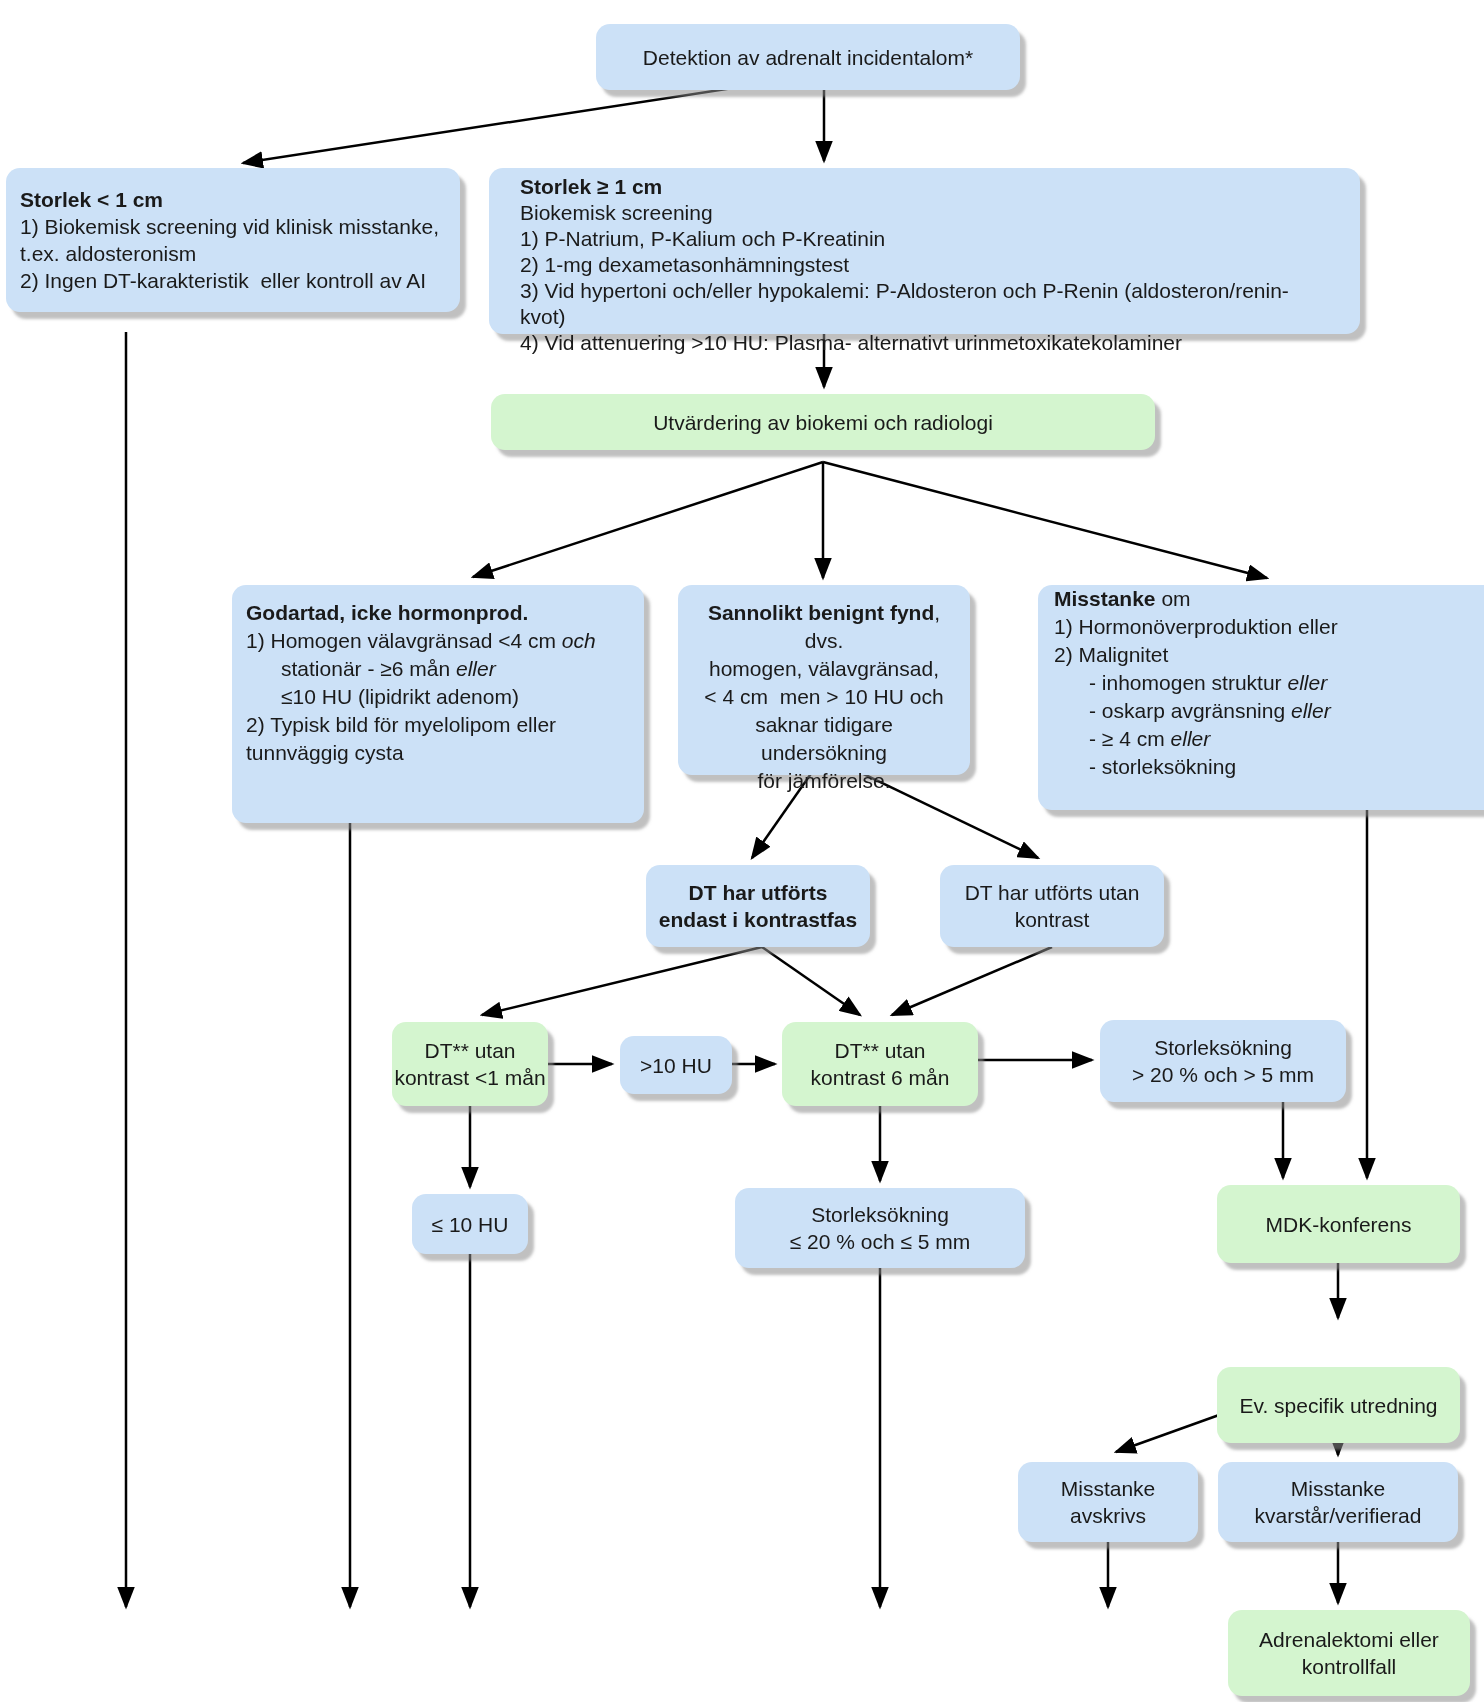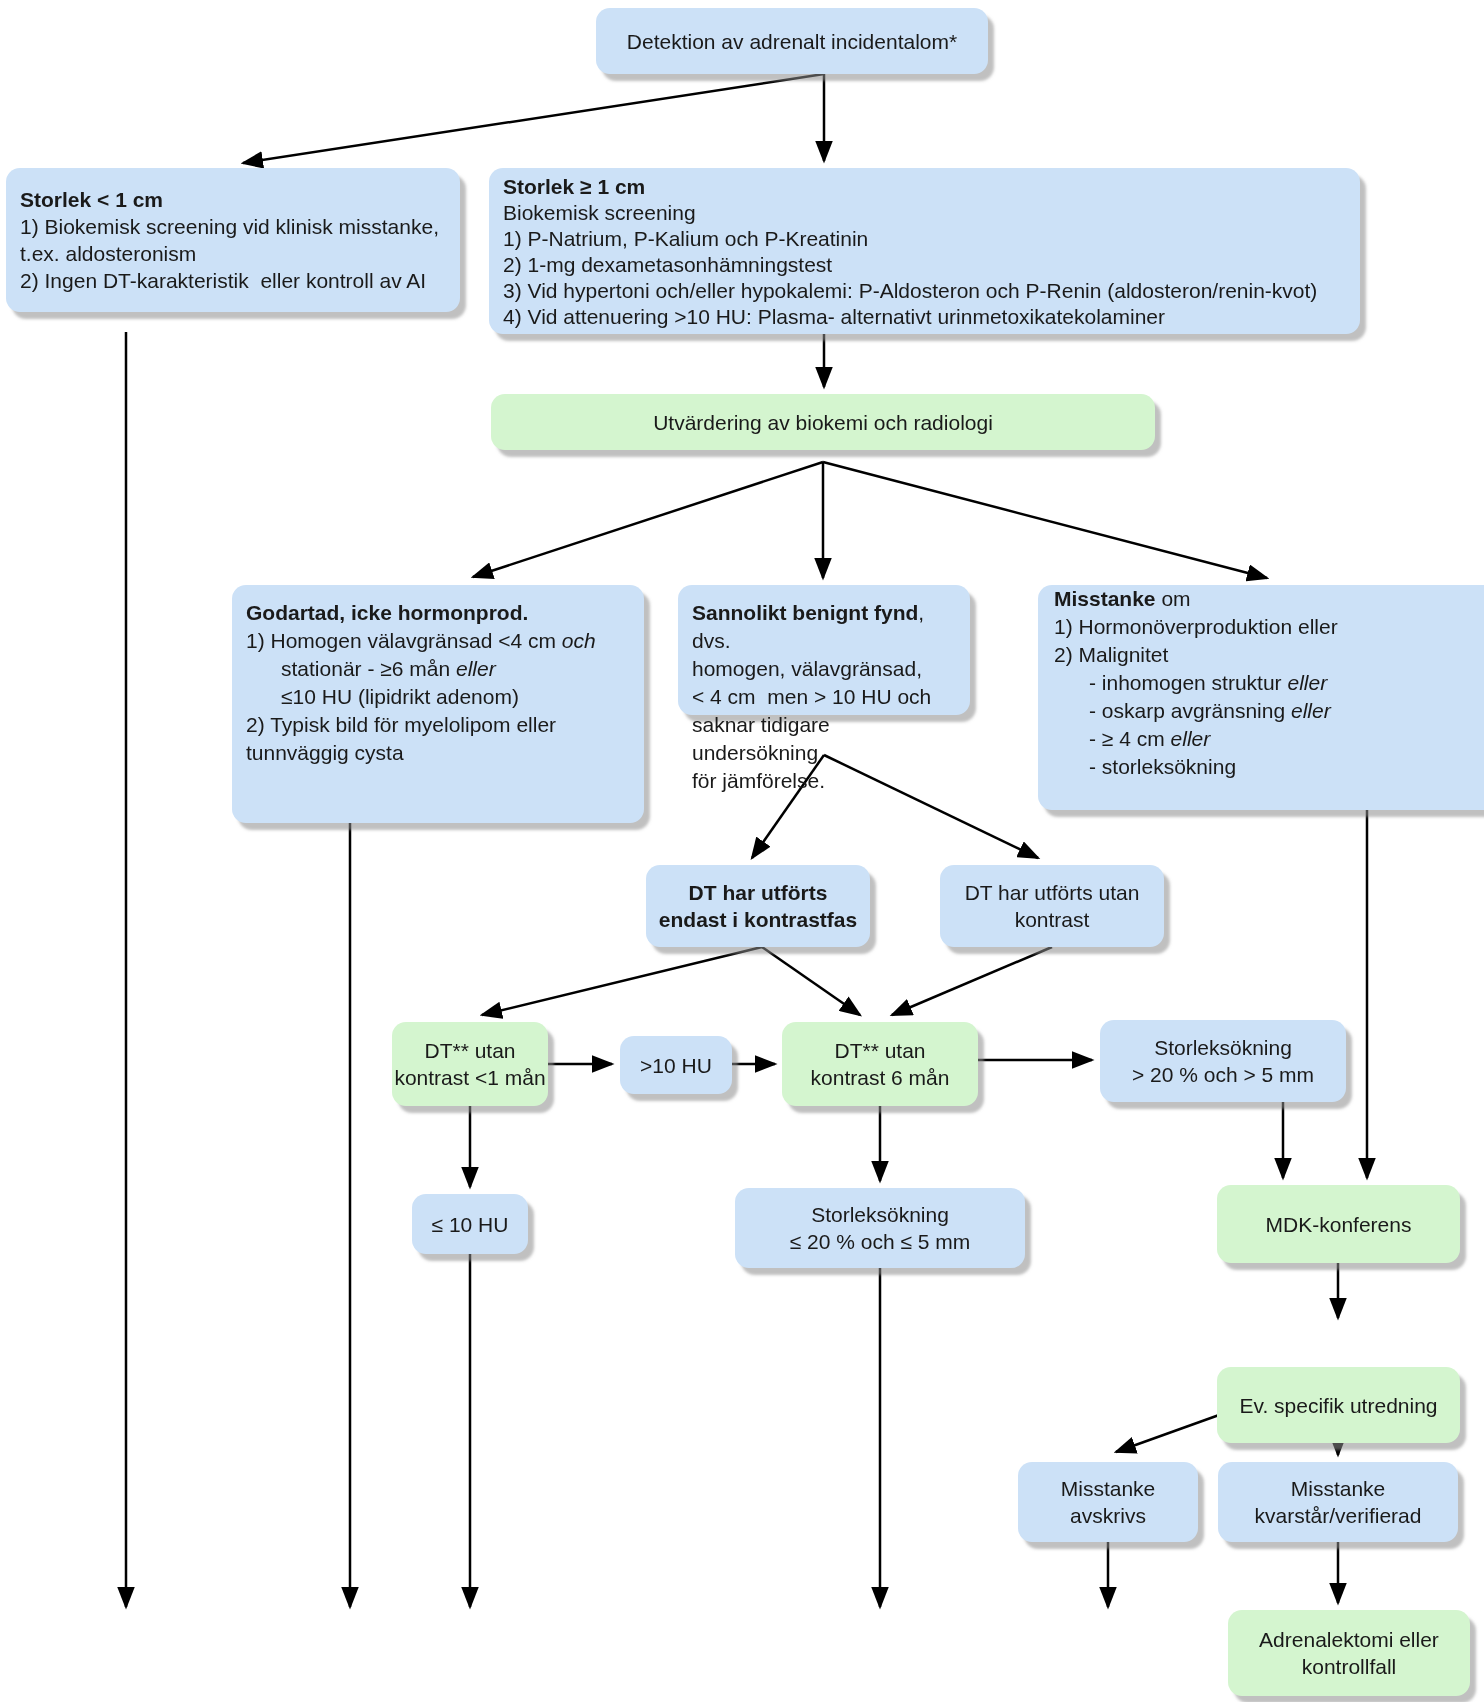--- a/index.html
+++ b/index.html
@@ -22,26 +22,26 @@
   }
   .blue{background:var(--blue,#cce1f7);}
   .green{background:var(--green,#d4f5cf);}
   .center{
     display:flex;flex-direction:column;justify-content:center;align-items:center;
     text-align:center;white-space:pre-line;
   }
   .rich{padding:14px;}
   .rich .line{white-space:pre-wrap;}
   
-  #n-detektion{left:596px;top:8px;width:392px;height:66px;}
+  #n-detektion{left:596px;top:24px;width:424px;height:66px;}
   #n-storlek1{left:6px;top:168px;width:454px;height:144px;padding:18px 14px;}
-  #n-storlek2{left:489px;top:168px;width:871px;height:166px;padding:6px 14px;line-height:26px;}
+  #n-storlek2{left:489px;top:168px;width:871px;height:166px;padding:6px 31px;line-height:26px;}
   #n-utvardering{left:491px;top:394px;width:664px;height:56px;}
   #n-godartad{left:232px;top:585px;width:412px;height:238px;line-height:28px;}
-  #n-sannolikt{left:678px;top:585px;width:292px;height:130px;line-height:28px;}
+  #n-sannolikt{left:678px;top:585px;width:292px;height:190px;line-height:28px;text-align:center;}
   #n-misstanke{left:1038px;top:585px;width:460px;height:225px;padding:0 16px;line-height:28px;}
   #n-dtkontrastfas{left:646px;top:865px;width:224px;height:82px;font-weight:bold;}
   #n-dtutankontrast{left:940px;top:865px;width:224px;height:82px;}
   #n-dt1man{left:392px;top:1022px;width:156px;height:84px;}
   #n-gt10hu{left:620px;top:1036px;width:112px;height:58px;}
   #n-dt6man{left:782px;top:1022px;width:196px;height:84px;}
   #n-storgt{left:1100px;top:1020px;width:246px;height:82px;}
   #n-le10hu{left:412px;top:1194px;width:116px;height:60px;}
   #n-storle{left:735px;top:1188px;width:290px;height:80px;}
   #n-mdk{left:1217px;top:1185px;width:243px;height:78px;}

